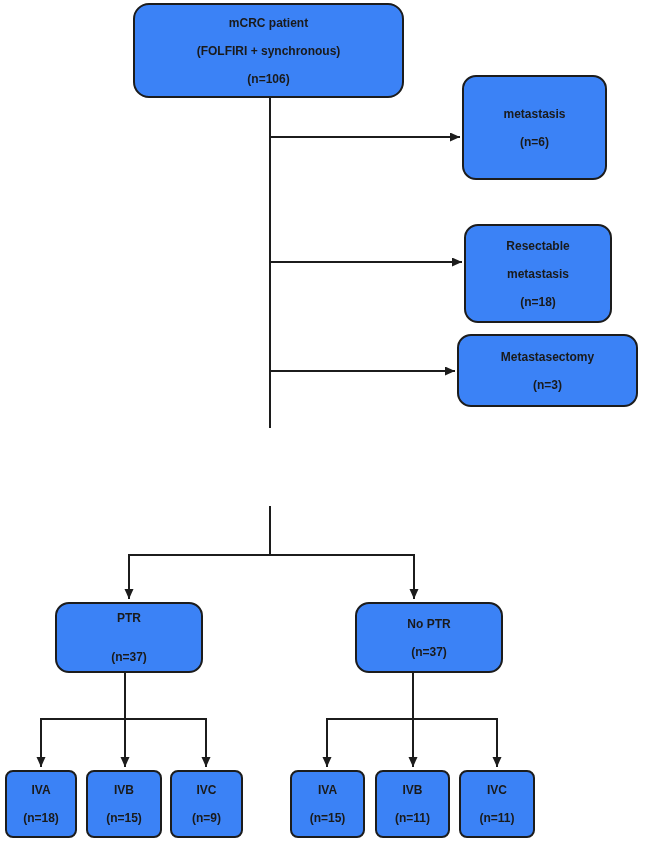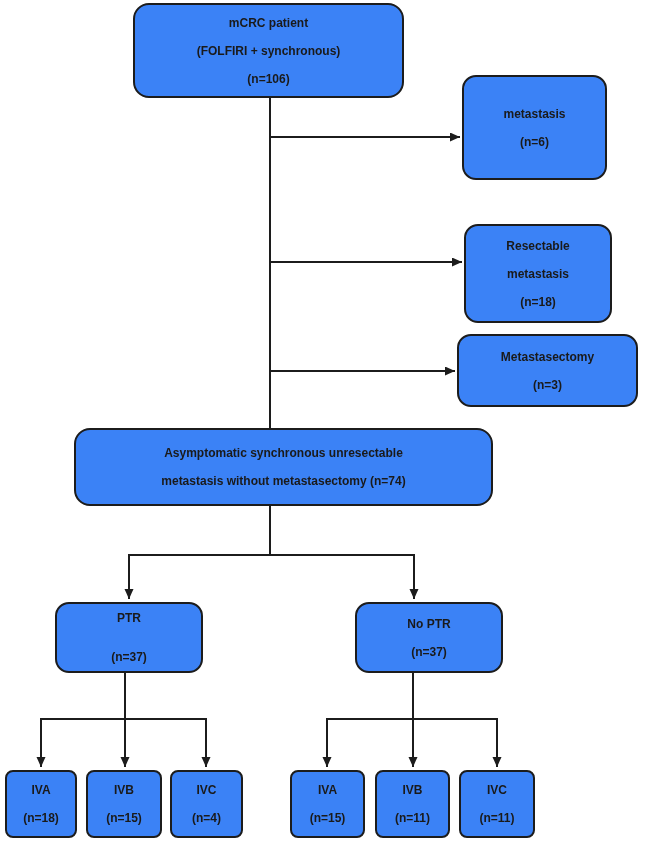--- a/index.html
+++ b/index.html
@@ -78,24 +78,20 @@
     <div class="ln">Resectable</div>
     <div class="ln">metastasis</div>
     <div class="ln">(n=18)</div>
   </div>
 
   <div class="node" style="left:457px;top:334px;width:181px;height:73px;">
     <div class="ln">Metastasectomy</div>
     <div class="ln">(n=3)</div>
   </div>
 
-  <div class="node" style="left:74px;top:428px;width:419px;height:78px;border-radius:16px;">
-    <div class="ln">Asymptomatic synchronous unresectable</div>
-    <div class="ln">metastasis without metastasectomy (n=74)</div>
-  </div>
 
   <div class="node" style="left:55px;top:602px;width:148px;height:71px;justify-content:space-between;">
     <div class="ln">PTR</div>
     <div class="ln">(n=37)</div>
   </div>
 
   <div class="node" style="left:340px;top:602px;width:148px;height:71px;margin-left:15px;">
     <div class="ln">No PTR</div>
     <div class="ln">(n=37)</div>
   </div>
@@ -105,21 +101,21 @@
     <div class="ln">(n=18)</div>
   </div>
 
   <div class="node small" style="left:86px;top:770px;width:76px;height:68px;">
     <div class="ln">IVB</div>
     <div class="ln">(n=15)</div>
   </div>
 
   <div class="node small" style="left:170px;top:770px;width:73px;height:68px;">
     <div class="ln">IVC</div>
-    <div class="ln">(n=4)</div>
+    <div class="ln">(n=9)</div>
   </div>
 
   <div class="node small" style="left:290px;top:770px;width:75px;height:68px;">
     <div class="ln">IVA</div>
     <div class="ln">(n=15)</div>
   </div>
 
   <div class="node small" style="left:375px;top:770px;width:75px;height:68px;">
     <div class="ln">IVB</div>
     <div class="ln">(n=11)</div>

